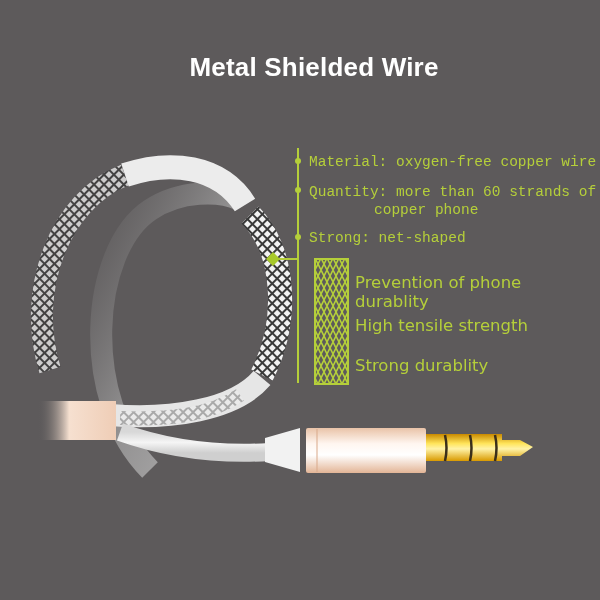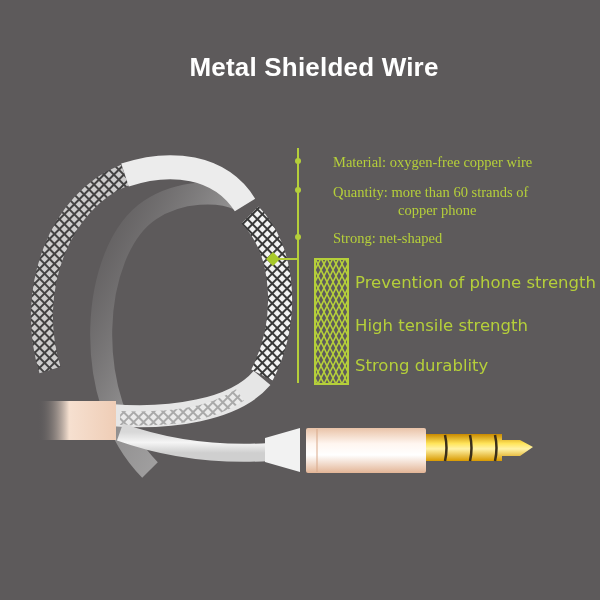--- a/index.html
+++ b/index.html
@@ -1,18 +1,18 @@
 <!DOCTYPE html>
 <html><head>
 <meta charset="utf-8">
 <style>
   html,body{margin:0;padding:0;}
   body{width:600px;height:600px;background:#5d5a5b;position:relative;overflow:hidden;font-family:"Liberation Sans",sans-serif;}
   .title{position:absolute;left:0;top:52px;width:628px;text-align:center;color:#fff;font-weight:bold;font-size:26px;letter-spacing:0.2px;}
-  .feat{position:absolute;color:#b5cf3a;font-size:14.5px;font-family:Liberation Serif, serif;line-height:18px;margin-left:24px;}
+  .feat{position:absolute;color:#b5cf3a;font-size:14.5px;font-family:Liberation Mono, monospace;line-height:18px;}
   .benefit{position:absolute;color:#b5cf3a;font-size:16.5px;font-family:"DejaVu Sans",sans-serif;}
   svg.art{position:absolute;left:0;top:0;}
 </style>
 </head>
 <body>
 
 <svg class="art" width="600" height="600" viewBox="0 0 600 600">
   <defs>
     <pattern id="mesh" width="7" height="7" patternUnits="userSpaceOnUse" patternTransform="rotate(45)">
       <rect width="7" height="7" fill="#f2f2f2"></rect>
@@ -90,15 +90,15 @@
   <rect x="315" y="259" width="33" height="125" fill="url(#greenmesh)" stroke="#b5cf3a" stroke-width="2"></rect>
 </svg>
 
 <div class="title">Metal Shielded Wire</div>
 
 <div class="feat" style="left:309px;top:153px;">Material: oxygen-free copper wire</div>
 <div class="feat" style="left:309px;top:183px;text-align:center;">Quantity: more than 60 strands of</div>
 <div class="feat" style="left:374px;top:201px;">copper phone</div>
 <div class="feat" style="left:309px;top:229px;">Strong: net-shaped</div>
 
-<div class="benefit" style="left:355px;top:273px;">Prevention of phone strength</div>
+<div class="benefit" style="left:355px;top:273px;">Prevention of phone durablity</div>
 <div class="benefit" style="left:355px;top:316px;">High tensile strength</div>
 <div class="benefit" style="left:355px;top:356px;">Strong durablity</div>
 
 </body></html>

